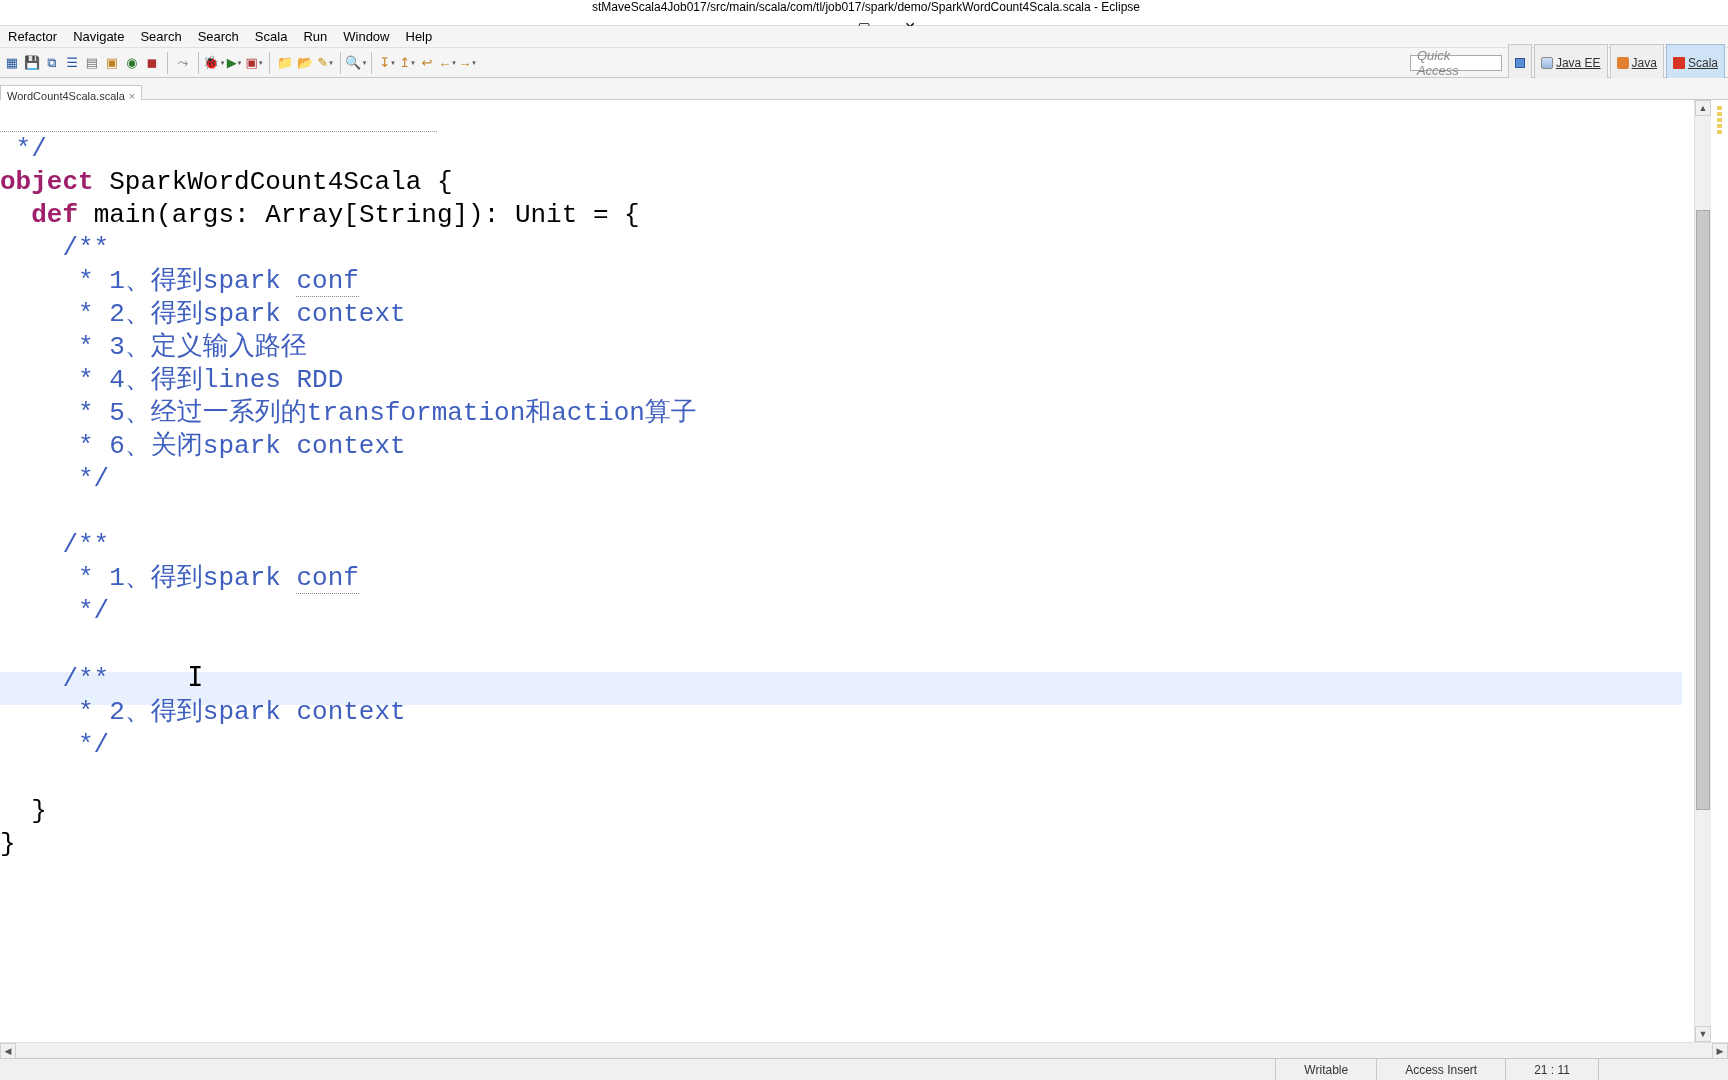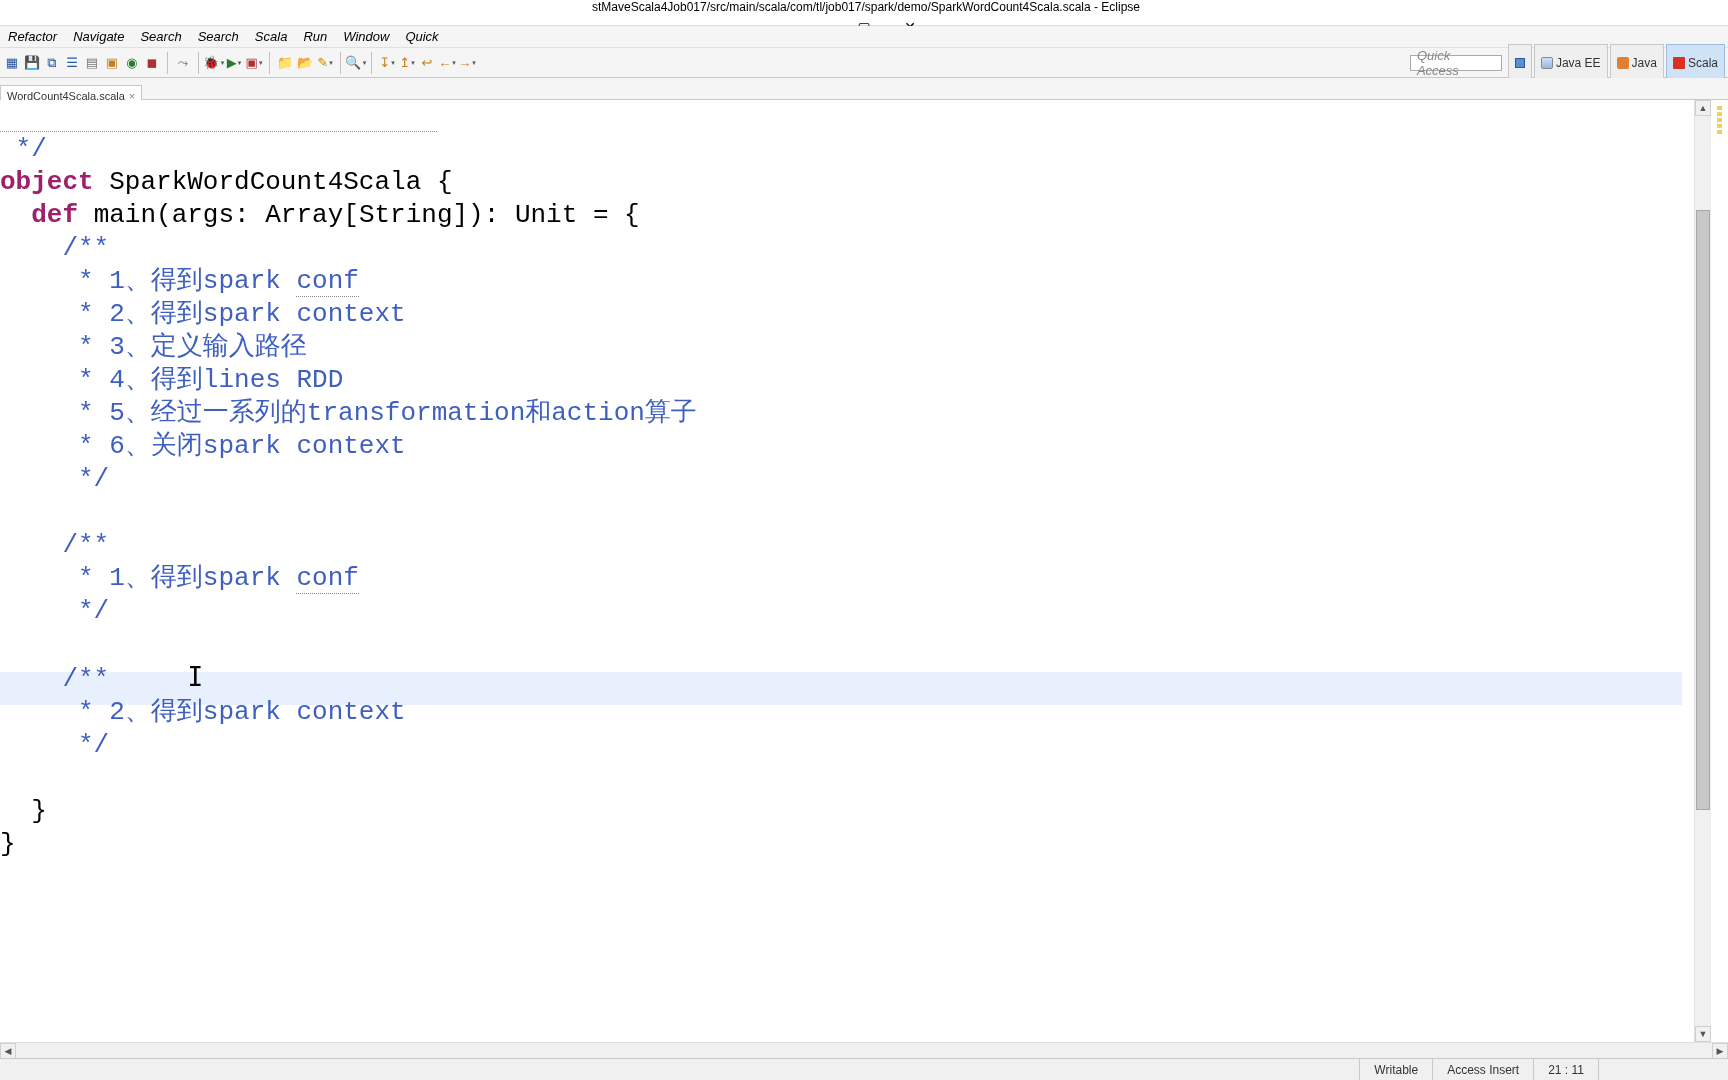--- a/index.html
+++ b/index.html
@@ -31,21 +31,20 @@
     display: flex; align-items: center; justify-content: center;
     color: #000; font-size: 14px;
   }
   
   .menubar {
     height: 22px;
     background: #f5f5f5;
     display: flex;
     align-items: center;
     border-bottom: 1px solid #e0e0e0;
-    font-style: italic;
   }
   .menu-item { padding: 2px 8px; color: #000; font-size: 13px; }
   
   .toolbar {
     height: 30px;
     background: #f5f5f5;
     border-bottom: 1px solid #c8c8c8;
     display: flex;
     align-items: center;
     padding: 0 3px;
@@ -79,21 +78,21 @@
   }
   .persp-group {
     display: flex; align-items: center; gap: 2px; margin-left: 4px;
   }
   .persp-btn {
     border: 1px solid #c8c8c8;
     background: #efefef;
     height: 38px;
     padding: 0 6px;
     display: flex; align-items: center; gap: 3px;
-    font-size: 12px; color: #333;
+    font-size: 12px; color: #333; text-decoration: underline;
   }
   .persp-btn.active { background: #cfe3f7; border-color: #9fbbdd; }
   
   .tabrow {
     height: 22px;
     background: #f5f5f5;
     border-bottom: 1px solid #c8c8c8;
     display: flex;
     align-items: flex-end;
   }
@@ -182,21 +181,21 @@
     border-top: 1px solid #c8c8c8;
     display: flex;
     align-items: center;
     justify-content: flex-end;
     font-size: 12px;
     color: #333;
     padding: 0 10px;
   }
   .status-cell {
     border-left: 1px solid #c8c8c8;
-    padding: 0 14px;
+    padding: 0 28px;
     height: 100%;
     display:flex;align-items:center;
   }
   .cursor-caret {
     font-family: Consolas, monospace;
     font-size: 26px; color:#000;
   }
   .logo-sq { display:inline-block; width:10px; height:10px; background:#5a8fd6; border:1px solid #2a5a9a; }
   .ic-javaee { display:inline-block; width:12px;height:12px; border:1px solid #888; background:linear-gradient(#d0e0f8,#9ab8e0); border-radius:2px; }
   .ic-java { display:inline-block; width:12px;height:12px; background:#e08030; border-radius:2px; }
@@ -215,21 +214,21 @@
 </div>
 
 <div class="menubar">
   <div class="menu-item">Refactor</div>
   <div class="menu-item">Navigate</div>
   <div class="menu-item">Search</div>
   <div class="menu-item">Search</div>
   <div class="menu-item">Scala</div>
   <div class="menu-item">Run</div>
   <div class="menu-item">Window</div>
-  <div class="menu-item">Quick</div>
+  <div class="menu-item">Help</div>
 </div>
 
 <div class="toolbar">
   <span class="tb-icon clr-blue">▦</span>
   <span class="tb-icon clr-blue">💾</span>
   <span class="tb-icon clr-blue">⧉</span>
   <span class="tb-icon clr-blue">☰</span>
   <span class="tb-icon clr-gray">▤</span>
   <span class="tb-icon clr-orange">▣</span>
   <span class="tb-icon clr-green">◉</span>

